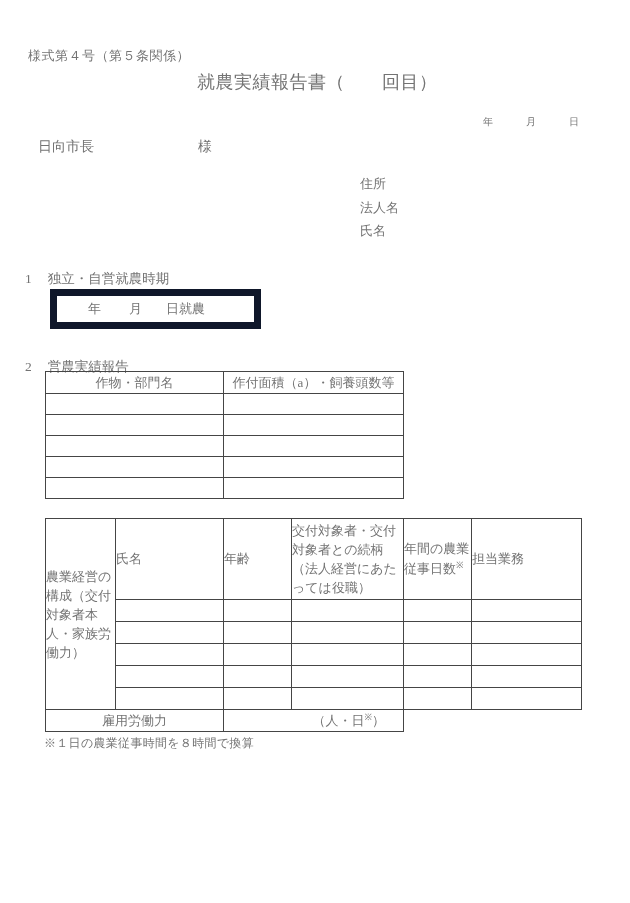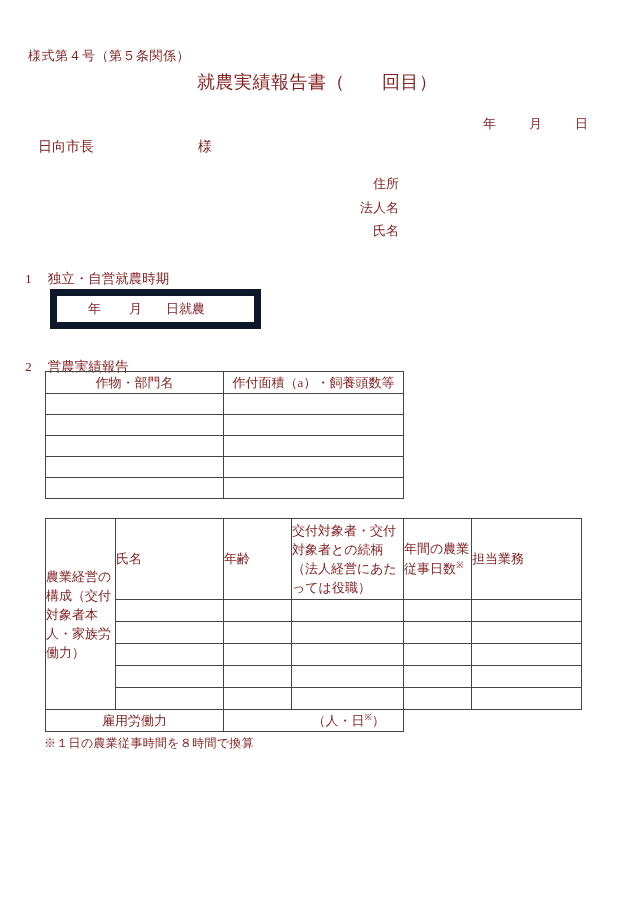--- a/index.html
+++ b/index.html
@@ -1,28 +1,28 @@
 <!DOCTYPE html>
 <html><head>
 <meta charset="utf-8">
 <style>
   html,body{margin:0;padding:0;background:#e8e8e8;}
   .page{
     position:relative;width:630px;height:903px;background:#ffffff;
     font-family:"Liberation Serif","DejaVu Serif",serif;
-    color:#7f1d1d;overflow:hidden;
+    color:#737373;overflow:hidden;
   }
   .abs{position:absolute;}
   .form-number{left:28px;top:47px;font-size:13px;letter-spacing:0.5px;}
   .title{left:197px;top:70px;font-size:18px;letter-spacing:0.5px;}
-  .date-line{left:483px;top:115px;font-size:13px;text-align:center;}
+  .date-line{left:483px;top:115px;font-size:10px;text-align:center;}
   .date-line .gap{margin-left:33px;}
   .addressee{left:38px;top:138px;font-size:14px;}
   .addressee .honorific{margin-left:104px;}
-  .signature{left:360px;top:172px;font-size:13px;line-height:23.5px;text-align:right;}
+  .signature{left:360px;top:172px;font-size:13px;line-height:23.5px;}
   .sec-heading{font-size:13.5px;}
   .sec-heading .sh-label{margin-left:16px;}
   .sec1-heading{left:25px;top:270px;}
   .sec2-heading{left:25px;top:358px;}
   .start-box{
     left:50px;top:289px;width:166px;height:26px;border:7px solid #0f172a;
     font-size:13px;line-height:26px;padding-left:31px;
   }
   .start-box .g1{margin-left:28px;}
   .start-box .g2{margin-left:24px;}

